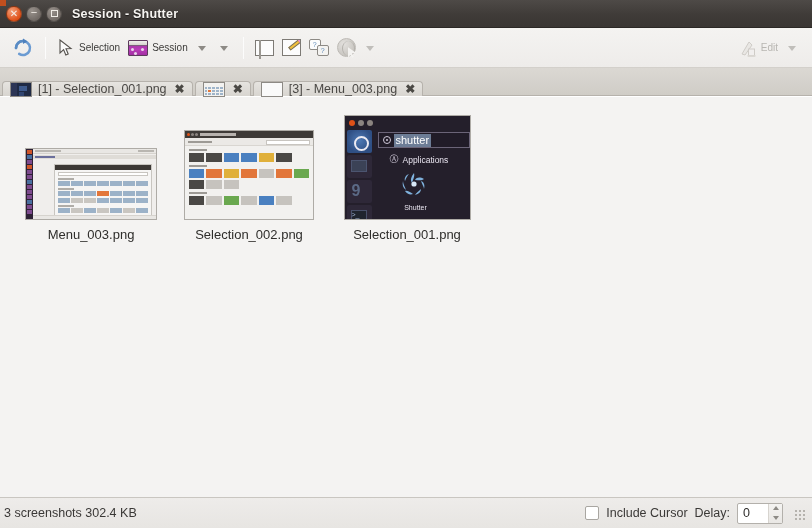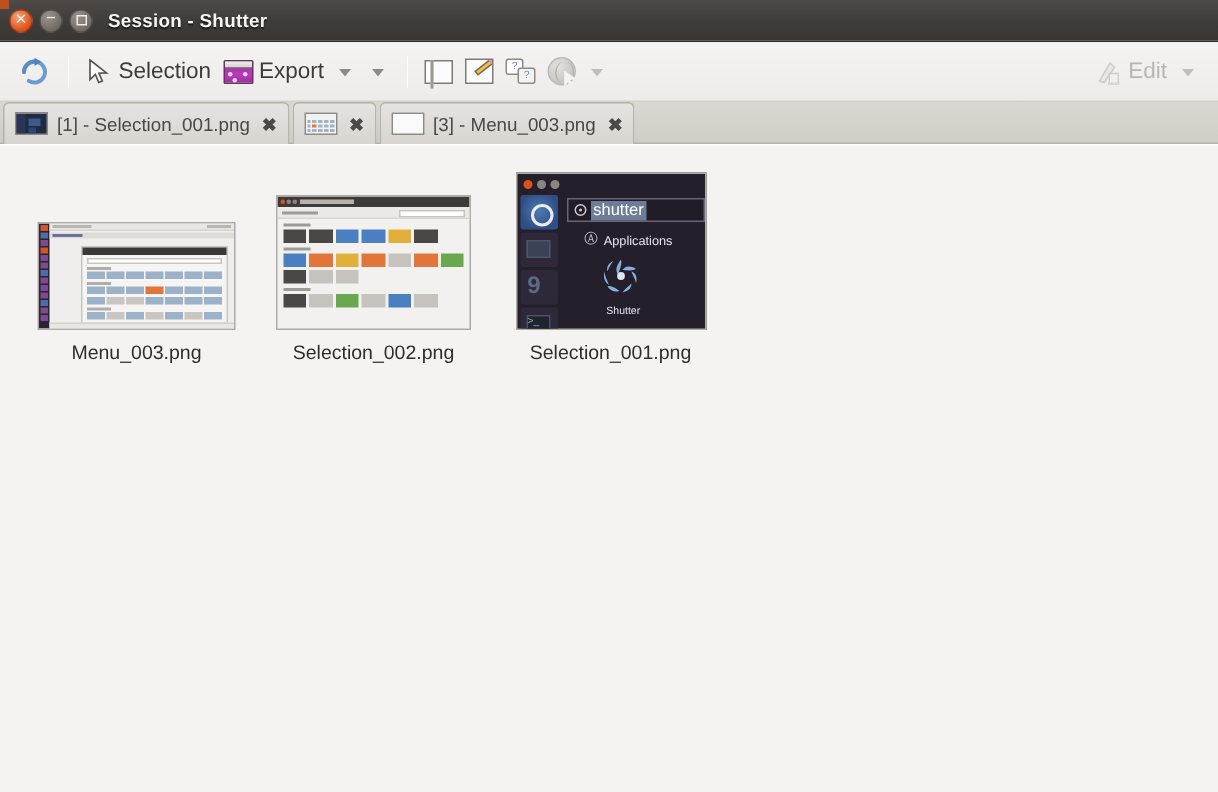--- a/index.html
+++ b/index.html
@@ -73,21 +73,21 @@
     padding: 0 8px;
   }
   .tb-item {
     display: flex; align-items: center;
     height: 30px;
     padding: 0 4px;
     gap: 4px;
     border-radius: 3px;
     cursor: default;
   }
-  .tb-label { font-size: 15px; color: #3c3b39; white-space: nowrap; }
+  .tb-label { font-size: 10px; color: #3c3b39; white-space: nowrap; }
   .tb-label.disabled { color: #b8b6b2; }
   .tb-sep {
     width: 1px; height: 22px;
     background: #dcd9d4;
     margin: 0 7px;
     border-right: 1px solid #fcfcfc;
   }
   .caret {
     width: 0; height: 0;
     border-left: 4.5px solid transparent;
@@ -194,21 +194,21 @@
     display: flex;
     align-items: flex-end;
     padding-left: 2px;
     position: relative;
   }
   .tabbar::after{
     content:''; position:absolute; left:0; right:0; bottom:0; height:1px;
     background:#b6b2ac;
   }
   .tab {
-    height: 28px;
+    height: 15px;
     display: flex; align-items: center; gap: 6px;
     padding: 0 7px;
     background: linear-gradient(to bottom,#e6e4e0,#d8d5d0);
     border: 1px solid #b6b2ac;
     border-bottom: none;
     border-radius: 4px 4px 0 0;
     margin-right: 2px;
     font-size: 12.5px;
     color: #4a4845;
     cursor: default;
@@ -522,21 +522,21 @@
       <span class="ico ico-cursor">
         <svg width="16" height="18" viewBox="0 0 16 18">
           <path d="M3 1 L3 14 L6.6 10.6 L8.8 16 L11.2 15 L9 9.8 L14 9.6 Z" fill="#fbfbfb" stroke="#55524e" stroke-width="1.1"></path>
         </svg>
       </span>
       <span class="tb-label">Selection</span>
     </div>
 
     <div class="tb-item">
       <span class="ico ico-desktop"></span>
-      <span class="tb-label">Export</span>
+      <span class="tb-label">Session</span>
     </div>
     <div class="caret"></div>
 
     <div class="caret"></div>
 
     <div class="tb-sep"></div>
 
     <div class="tb-item">
       <span class="ico ico-section">
         <span class="bar"></span><span class="inner"></span>
@@ -789,14 +789,30 @@
               <circle cx="13" cy="13" r="2.6" fill="#d8e8f6"></circle>
             </svg>
           </span>
           <div class="logocap">Shutter</div>
         </div>
         <div class="thumb-cap">Selection_001.png</div>
       </div>
     </div>
   </div>
 
+  <div class="statusbar">
+    <div class="sb-left">3 screenshots  302.4 KB</div>
+    <div class="sb-right">
+      <span class="chk"></span>
+      <span class="sb-lbl">Include Cursor</span>
+      <span class="sb-lbl">Delay:</span>
+      <span class="spin">
+        <span class="val">0</span>
+        <span class="btns">
+          <i class="up"></i>
+          <i class="dn"></i>
+        </span>
+      </span>
+      <span class="grip"></span>
+    </div>
+  </div>
 
 </div>
 
 </body></html>

